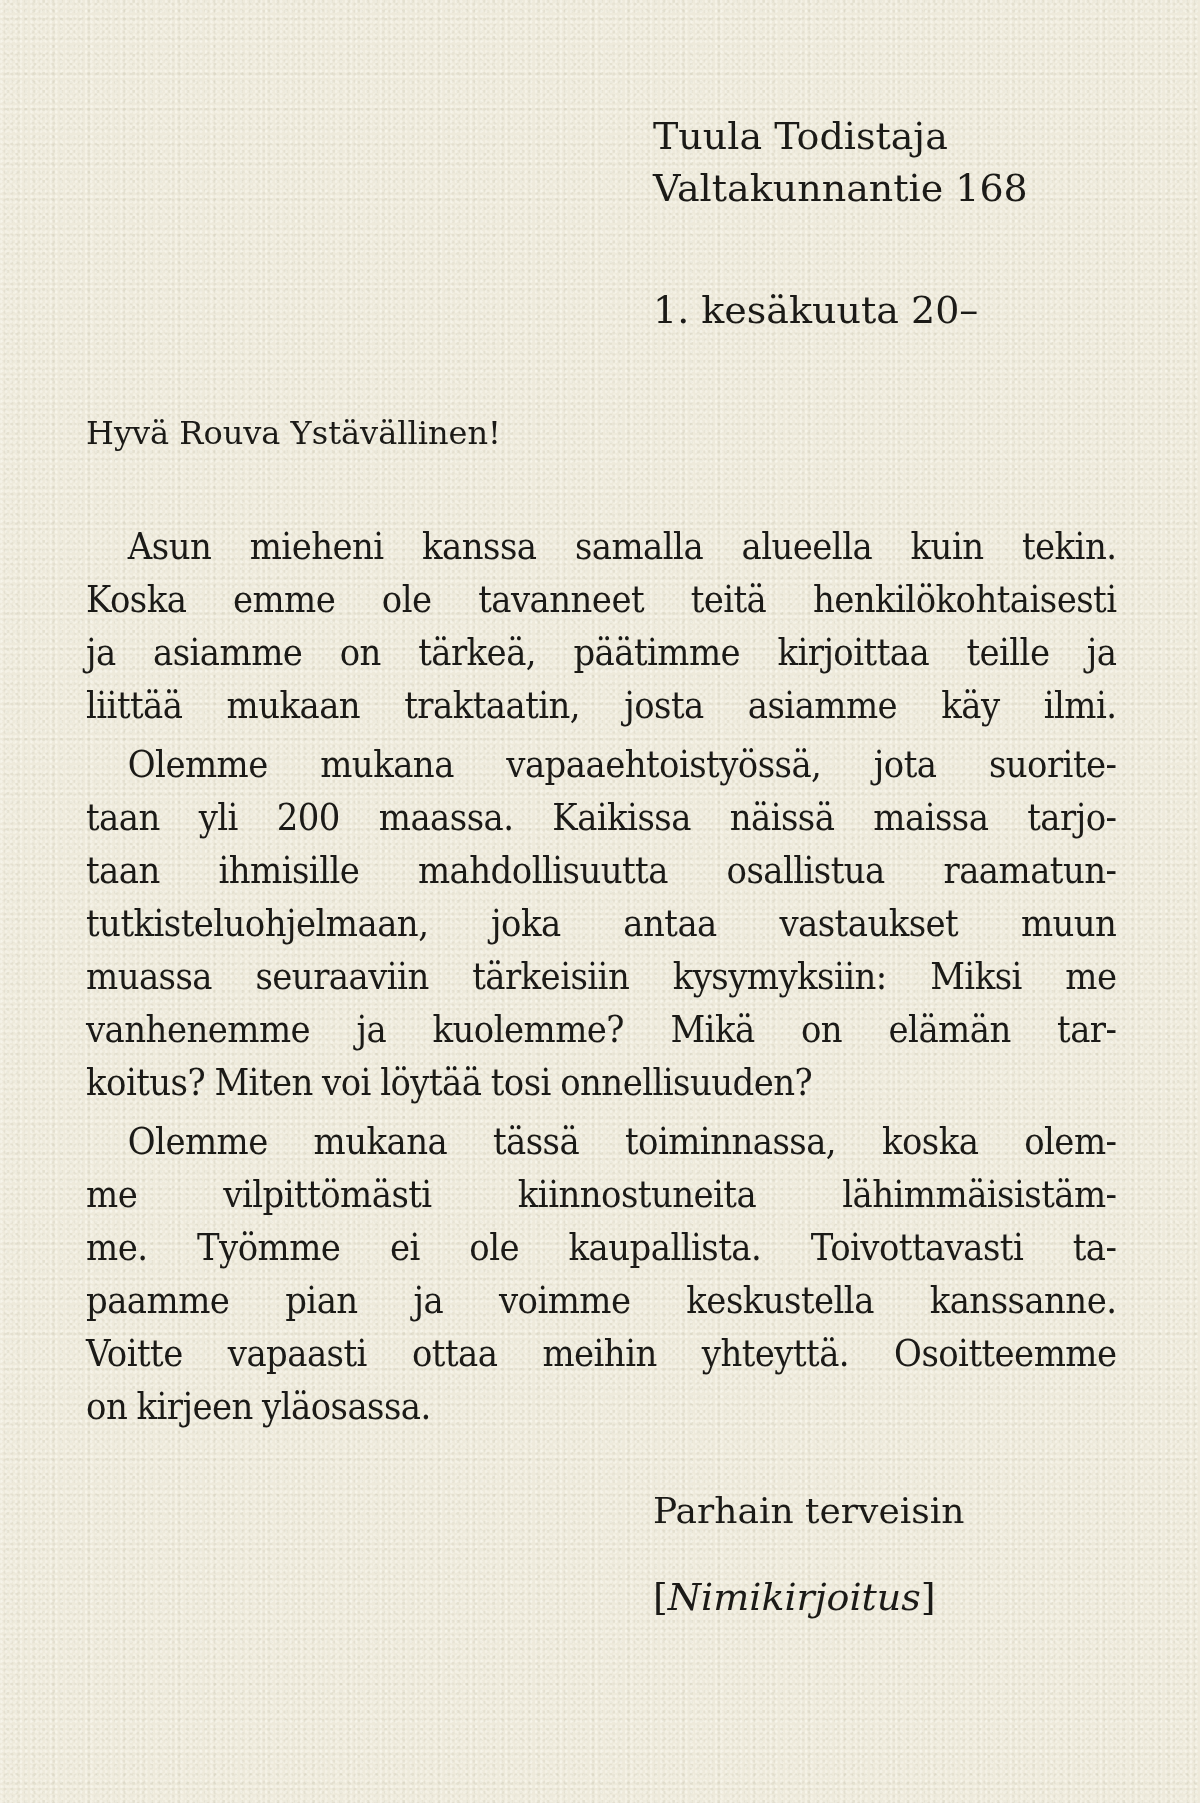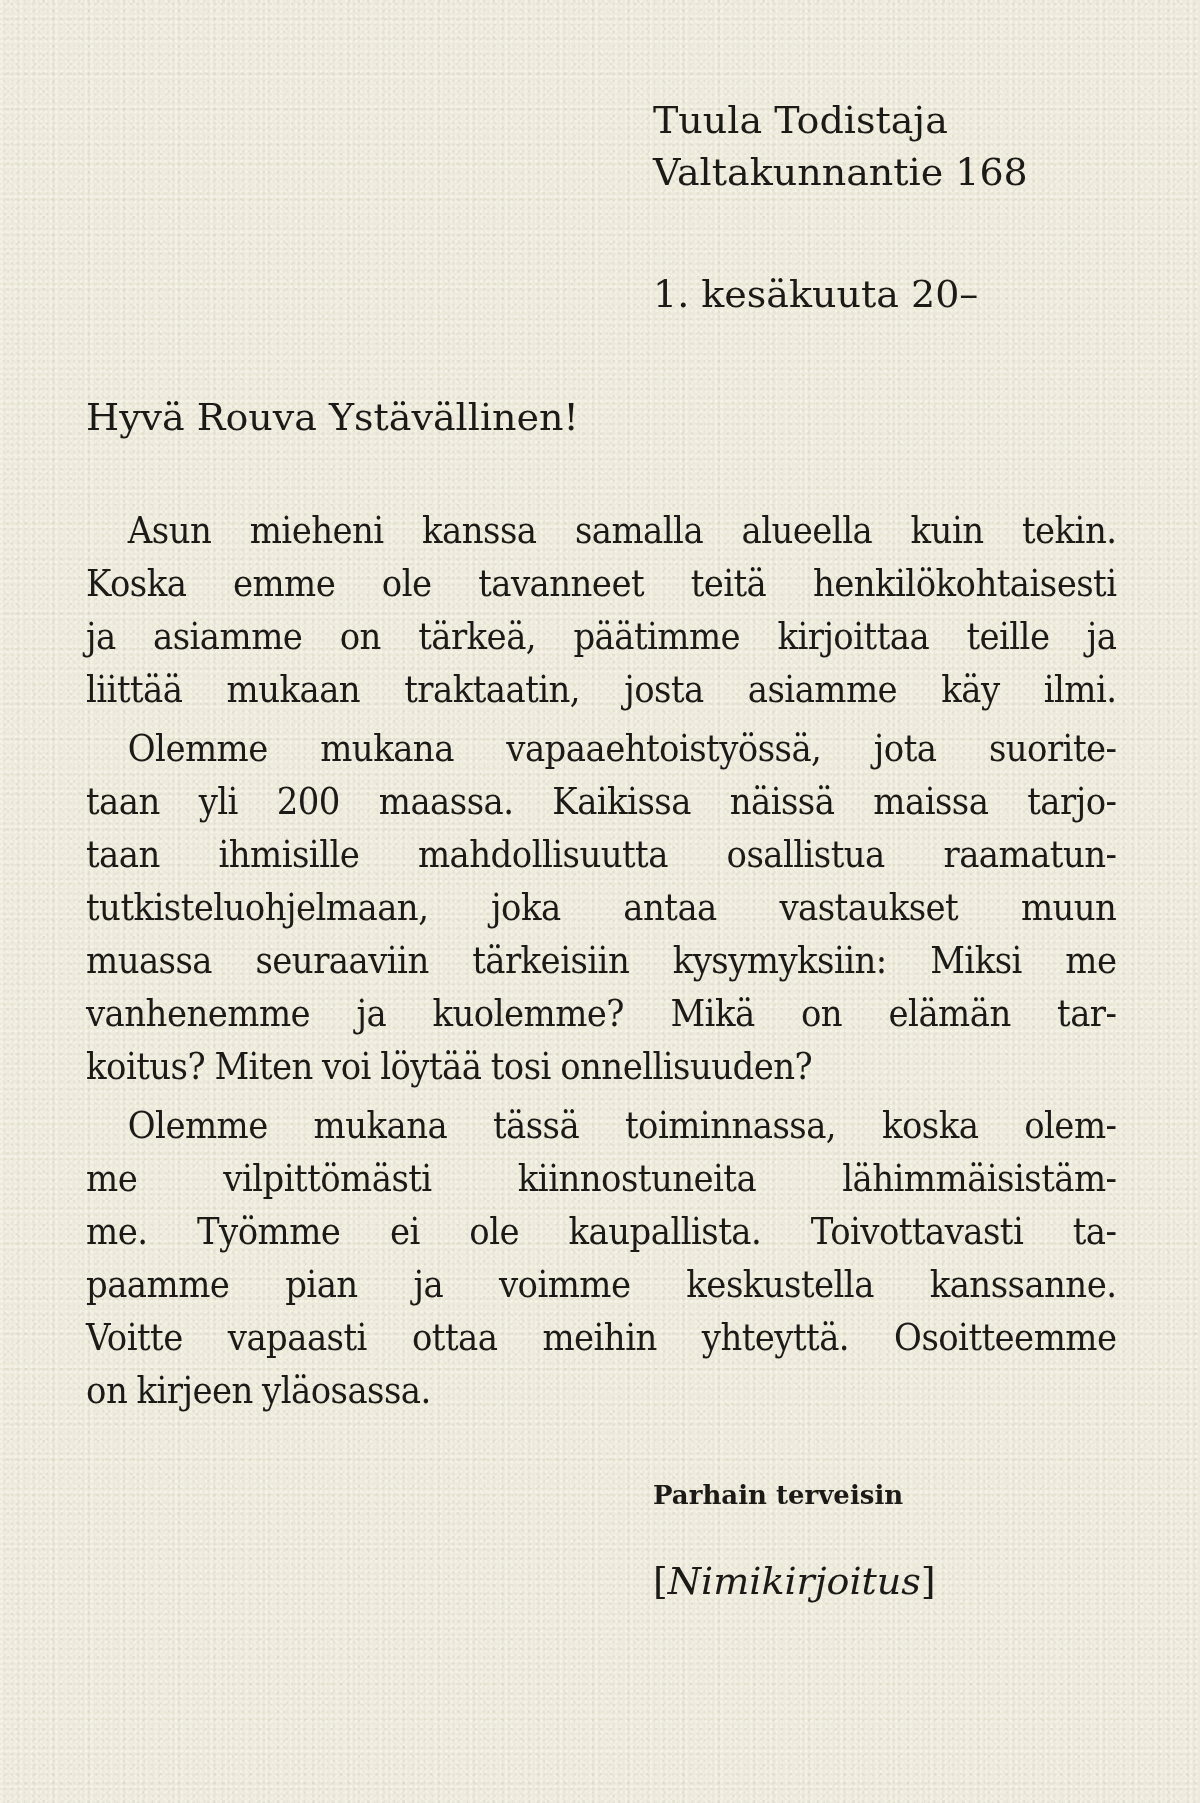--- a/index.html
+++ b/index.html
@@ -16,21 +16,21 @@
         radial-gradient(circle at 70% 60%, rgba(200,195,175,0.25) 0 1px, transparent 2px),
         radial-gradient(circle at 40% 80%, rgba(255,255,245,0.3) 0 1px, transparent 2px),
         radial-gradient(circle at 85% 15%, rgba(190,185,165,0.22) 0 1px, transparent 2px);
       background-size: 5px 5px, 7px 7px, 6px 6px, 9px 9px;
       font-family: "DejaVu Serif", "Liberation Serif", serif;
       color: #1b1a17;
       position: relative;
     }
     .page {
       position: absolute;
-      left: 0; top: 0;
+      left: 0; top: 16px;
       width: 1200px; height: 1581px;
     }
     .sender {
       position: absolute;
       left: 653px;
       top: 94px;
       font-size: 38px;
       line-height: 52px;
     }
     .sender .line { display: block; white-space: nowrap; }
@@ -39,21 +39,21 @@
       left: 653px;
       top: 268px;
       font-size: 38px;
       line-height: 52px;
       white-space: nowrap;
     }
     .greeting {
       position: absolute;
       left: 86px;
       top: 391px;
-      font-size: 38px;
+      font-size: 32px;
       line-height: 52px;
       white-space: nowrap;
     }
     .body {
       position: absolute;
       left: 86px;
       top: 504px;
       width: 1031px;
     }
     .body p {
@@ -78,24 +78,23 @@
     .body p .ln.last {
       text-align-last: left;
     }
     .body p .ln.first {
       padding-left: 0;
     }
     .closing {
       position: absolute;
       left: 653px;
       top: 1469px;
-      font-size: 26px;
+      font-size: 36px;
       line-height: 52px;
       white-space: nowrap;
-      font-weight: bold;
     }
     .signature {
       position: absolute;
       left: 653px;
       top: 1555px;
       font-size: 38px;
       line-height: 52px;
       white-space: nowrap;
     }
     .signature em {

